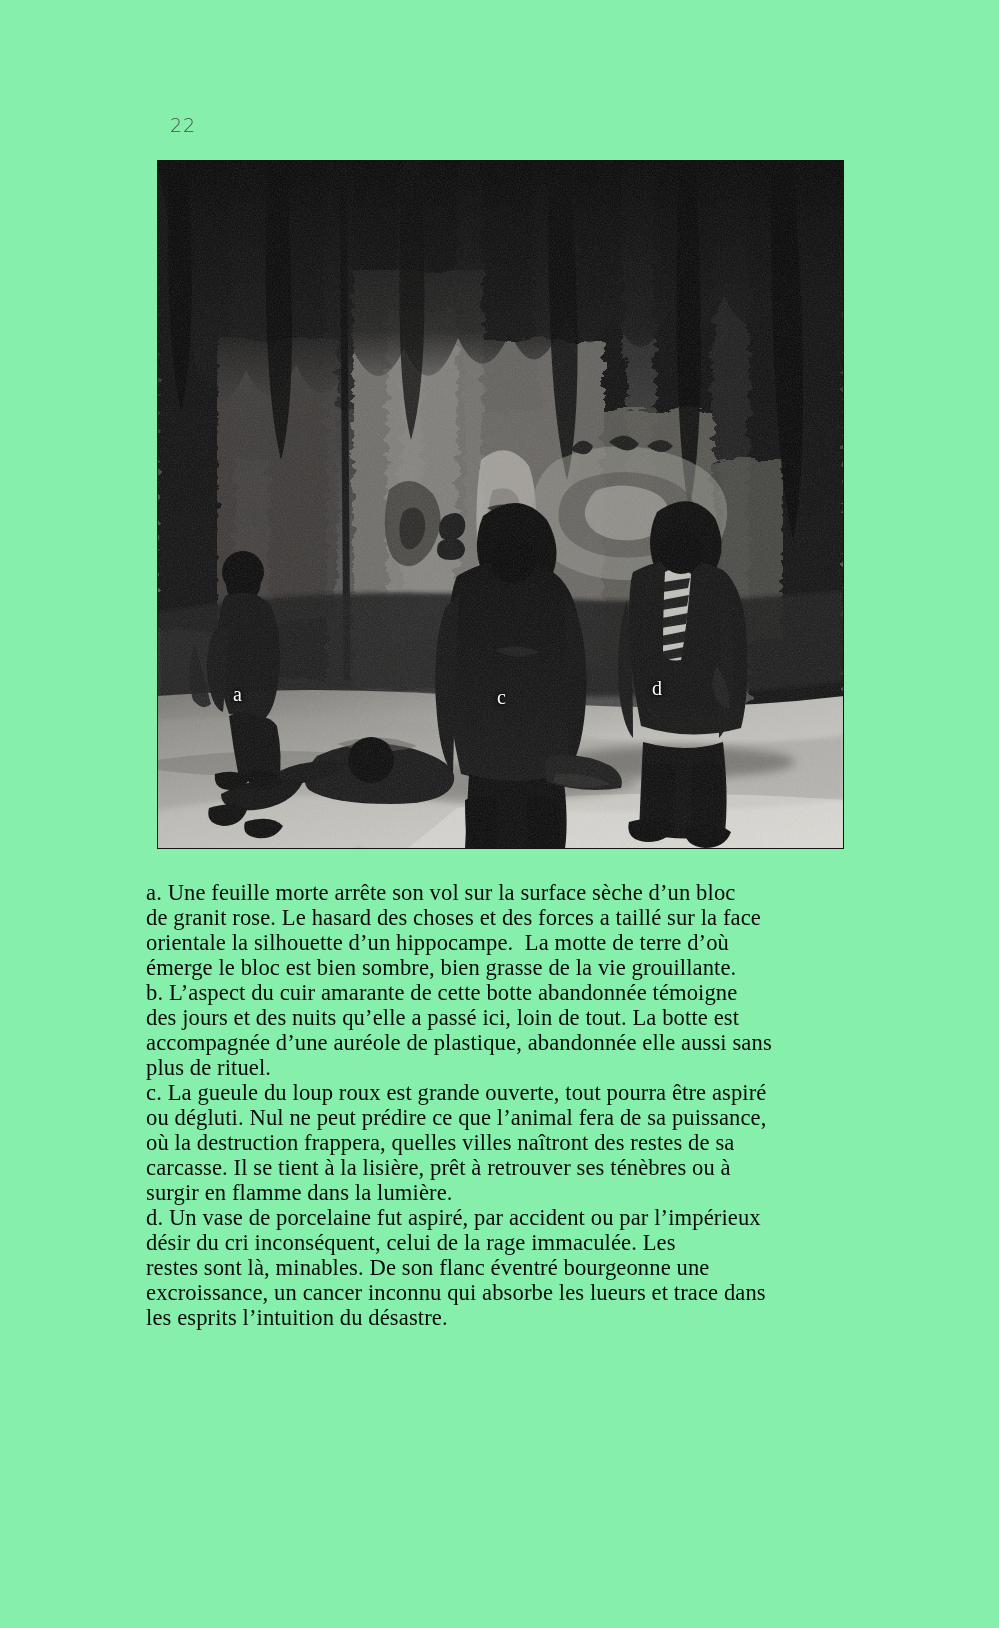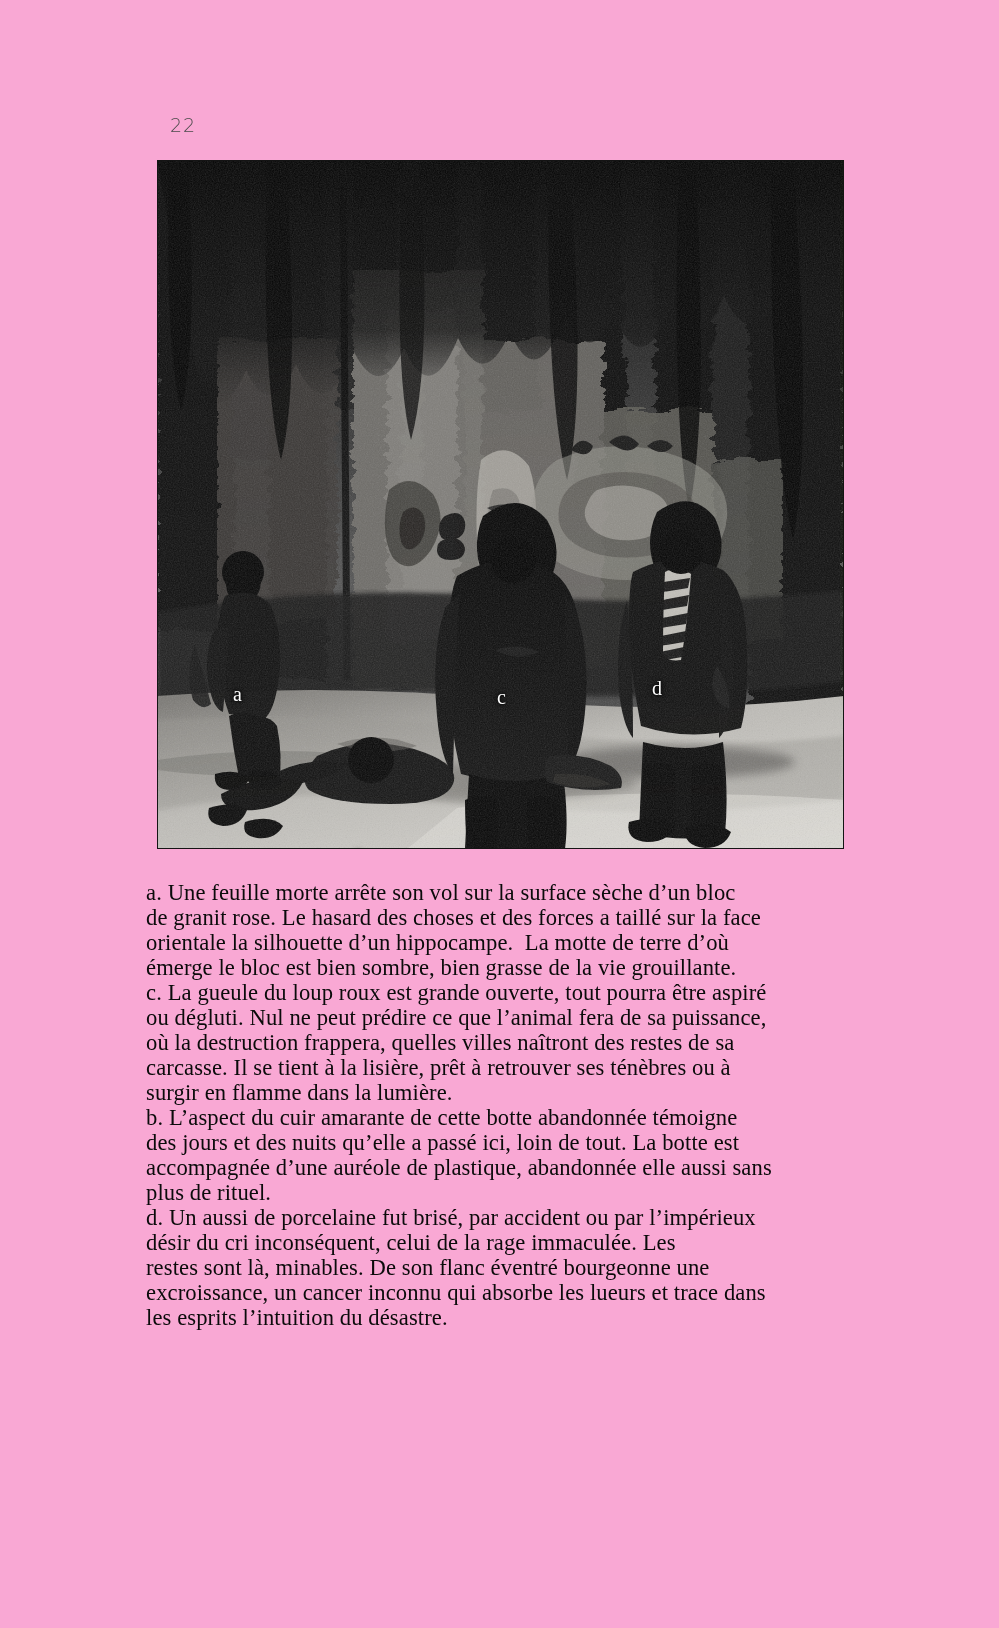--- a/index.html
+++ b/index.html
@@ -10,21 +10,21 @@
   body {
     width: 999px;
     height: 1628px;
     position: relative;
     font-family: "Liberation Serif", serif;
     overflow: hidden;
   }
   .page {
     position: absolute;
     inset: 0;
-    background: #f9a8d4;
+    background: #86efac;
   }
   
   .page-number {
     position: absolute;
     left: 170px;
     top: 114px;
     font-family: "DejaVu Sans", sans-serif;
     font-size: 19px;
     letter-spacing: 1px;
     color: #4a4a4a;
@@ -279,29 +279,29 @@
     <span class="fig-label" id="label-d">d</span>
 
     <div class="plate-frame"></div>
   </div>
 
   <div class="caption">
     <p>a. Une feuille morte arrête son vol sur la surface sèche d’un bloc
 de granit rose. Le hasard des choses et des forces a taillé sur la face
 orientale la silhouette d’un hippocampe.  La motte de terre d’où
 émerge le bloc est bien sombre, bien grasse de la vie grouillante.</p>
+    <p>b. L’aspect du cuir amarante de cette botte abandonnée témoigne
+des jours et des nuits qu’elle a passé ici, loin de tout. La botte est
+accompagnée d’une auréole de plastique, abandonnée elle aussi sans
+plus de rituel.</p>
     <p>c. La gueule du loup roux est grande ouverte, tout pourra être aspiré
 ou dégluti. Nul ne peut prédire ce que l’animal fera de sa puissance,
 où la destruction frappera, quelles villes naîtront des restes de sa
 carcasse. Il se tient à la lisière, prêt à retrouver ses ténèbres ou à
 surgir en flamme dans la lumière.</p>
-    <p>b. L’aspect du cuir amarante de cette botte abandonnée témoigne
-des jours et des nuits qu’elle a passé ici, loin de tout. La botte est
-accompagnée d’une auréole de plastique, abandonnée elle aussi sans
-plus de rituel.</p>
-    <p>d. Un aussi de porcelaine fut brisé, par accident ou par l’impérieux
+    <p>d. Un vase de porcelaine fut aspiré, par accident ou par l’impérieux
 désir du cri inconséquent, celui de la rage immaculée. Les
 restes sont là, minables. De son flanc éventré bourgeonne une
 excroissance, un cancer inconnu qui absorbe les lueurs et trace dans
 les esprits l’intuition du désastre.</p>
   </div>
 
 </div>
 
 </body></html>

